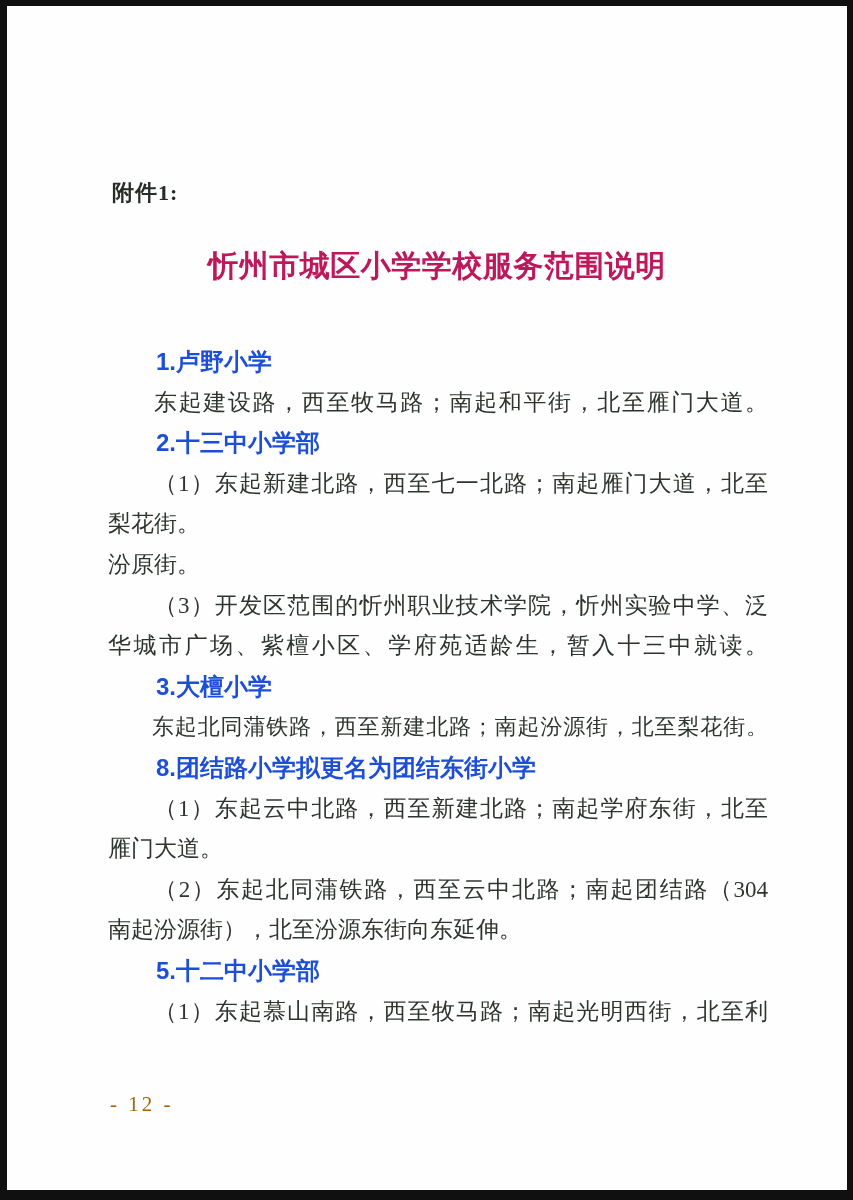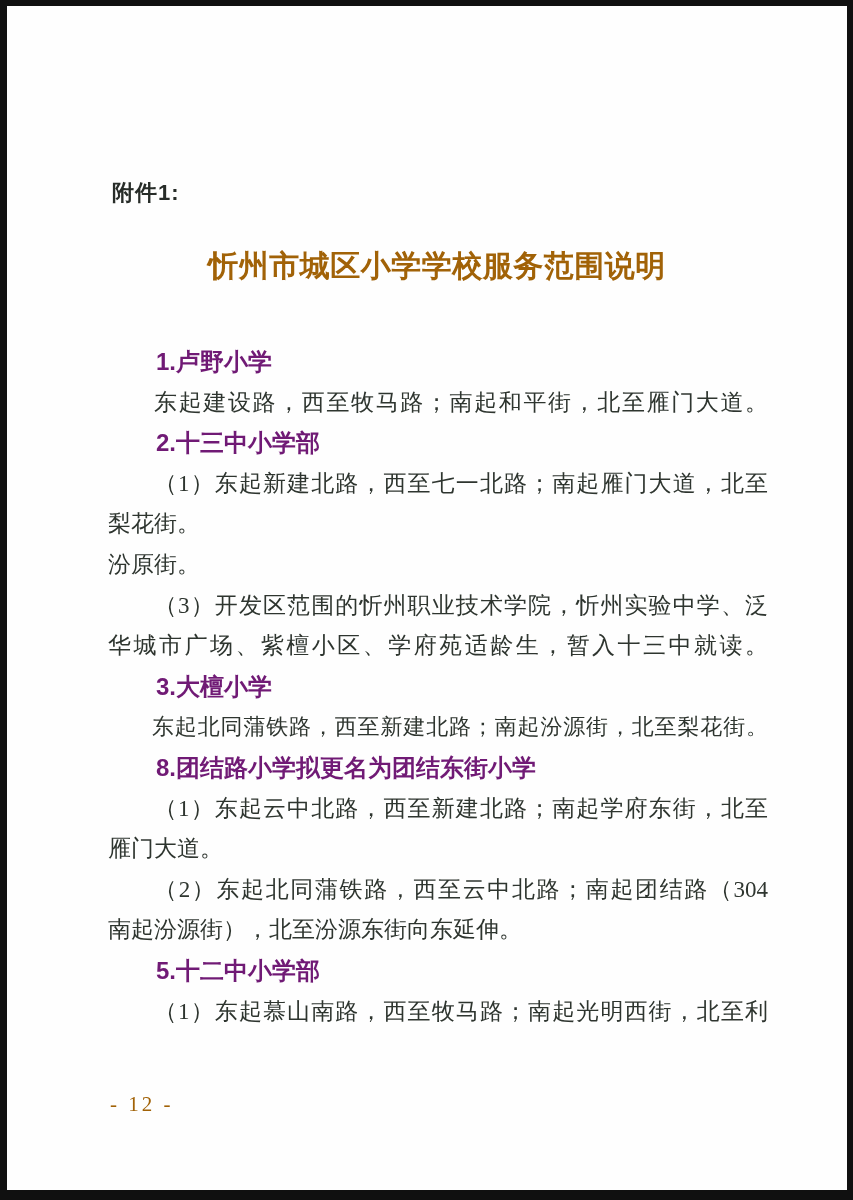--- a/index.html
+++ b/index.html
@@ -14,56 +14,56 @@
     border-right: 6px solid #101010;
     border-bottom: 10px solid #101010;
     overflow: hidden;
     font-family: "Liberation Serif", "DejaVu Serif", serif;
     color: #2e352f;
   }
   .attachment {
     position: absolute;
     left: 105px;
     top: 172px;
-    font-family: Liberation Sans, sans-serif;
+    font-family: Liberation Serif, serif;
     font-weight: 700;
     font-size: 22px;
     color: #272c28;
     letter-spacing: 1px;
   }
   .doc-title {
     position: absolute;
     left: 100px;
     top: 240px;
     width: 660px;
     text-align: center;
     font-family: "Liberation Sans", "DejaVu Sans", sans-serif;
     font-weight: 800;
     font-size: 30px;
-    color: #a16207;
+    color: #be185d;
     letter-spacing: 0.5px;
   }
   .body-block {
     position: absolute;
     left: 101px;
     top: 336px;
     width: 660px;
   }
   .line {
     line-height: 40.6px;
     height: 40.6px;
     font-size: 23px;
     white-space: normal;
     overflow: hidden;
   }
   .line.h {
     font-family: "Liberation Sans", "DejaVu Sans", sans-serif;
     font-weight: 700;
     font-size: 24px;
-    color: #701a75;
+    color: #1d4ed8;
     text-indent: 2em;
   }
   .line.p { text-indent: 2em; }
   .line.c { text-indent: 0; }
   .line.fill {
     text-align: justify;
     text-align-last: justify;
     text-justify: inter-character;
   }
   .line.tight { font-size: 22px; }

